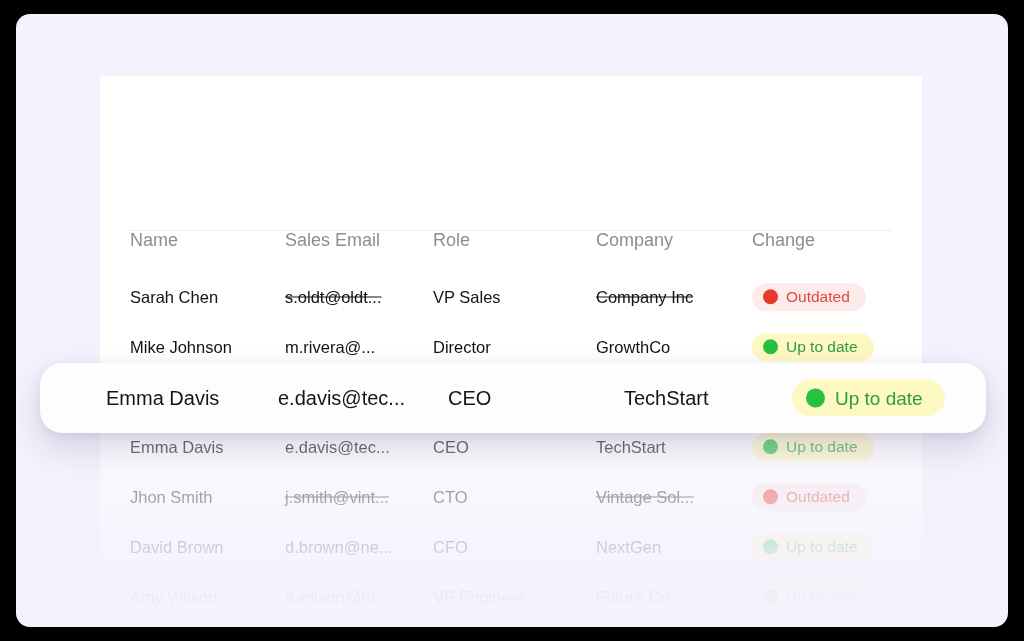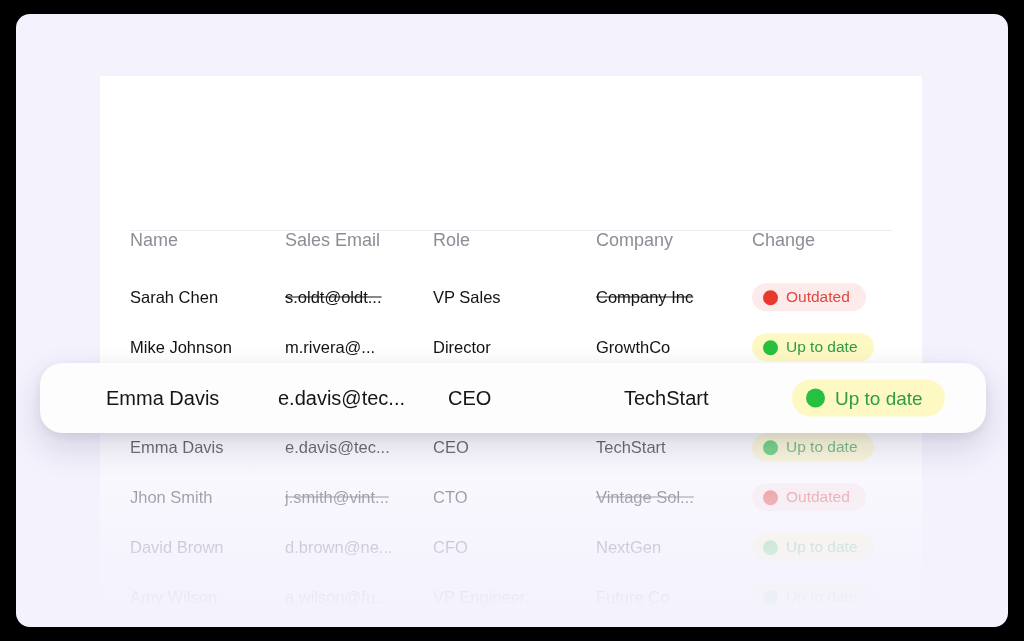--- a/index.html
+++ b/index.html
@@ -66,21 +66,21 @@
 
   .body-row .c-name,
   .body-row .c-role,
   .body-row .c-company,
   .body-row .c-email { color:#131316; }
 
   .strike { text-decoration:line-through; color:#9b9ba4; }
 
   .badge {
     display:inline-flex;
-    align-items:flex-end;
+    align-items:center;
     gap:8px;
     padding:6px 16px 6px 11px;
     border-radius:999px;
     font-size:15.5px;
     line-height:1;
   }
   .badge .dot {
     width:15px; height:15px;
     border-radius:50%;
     flex:none;

